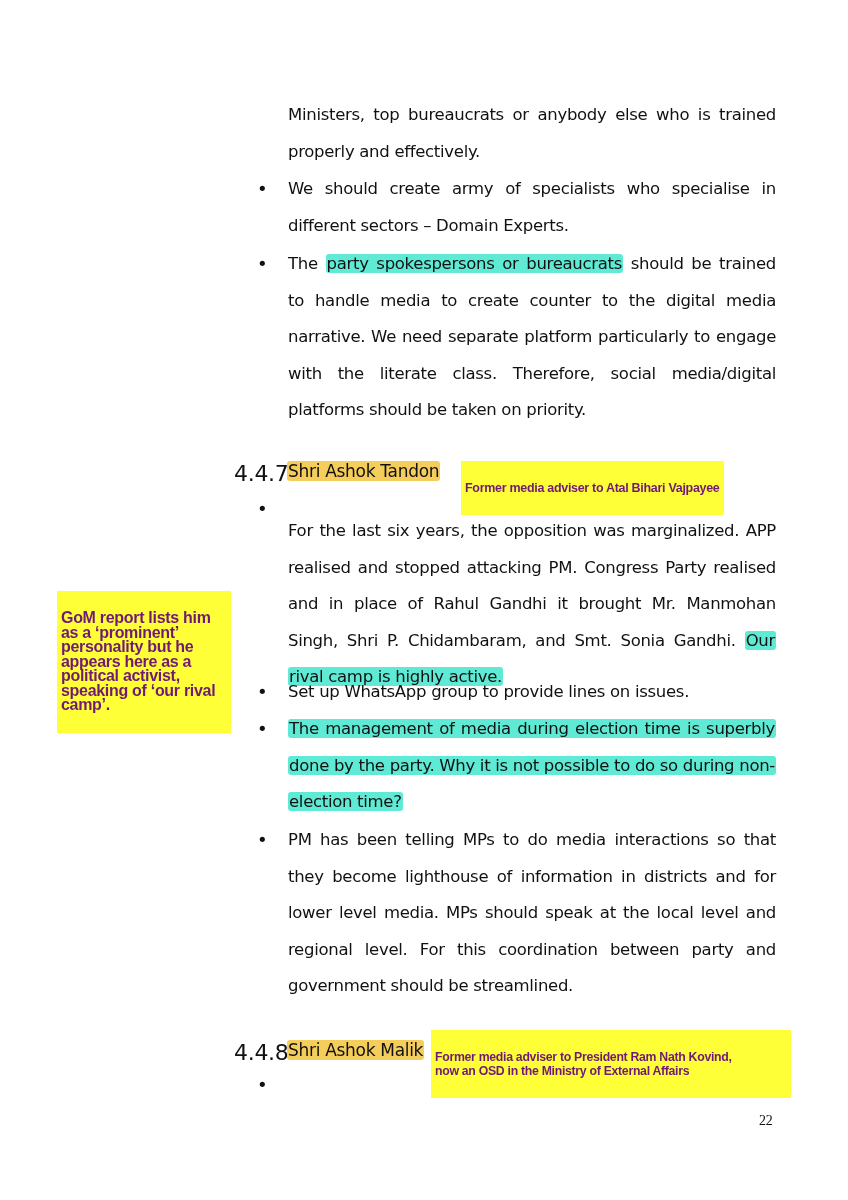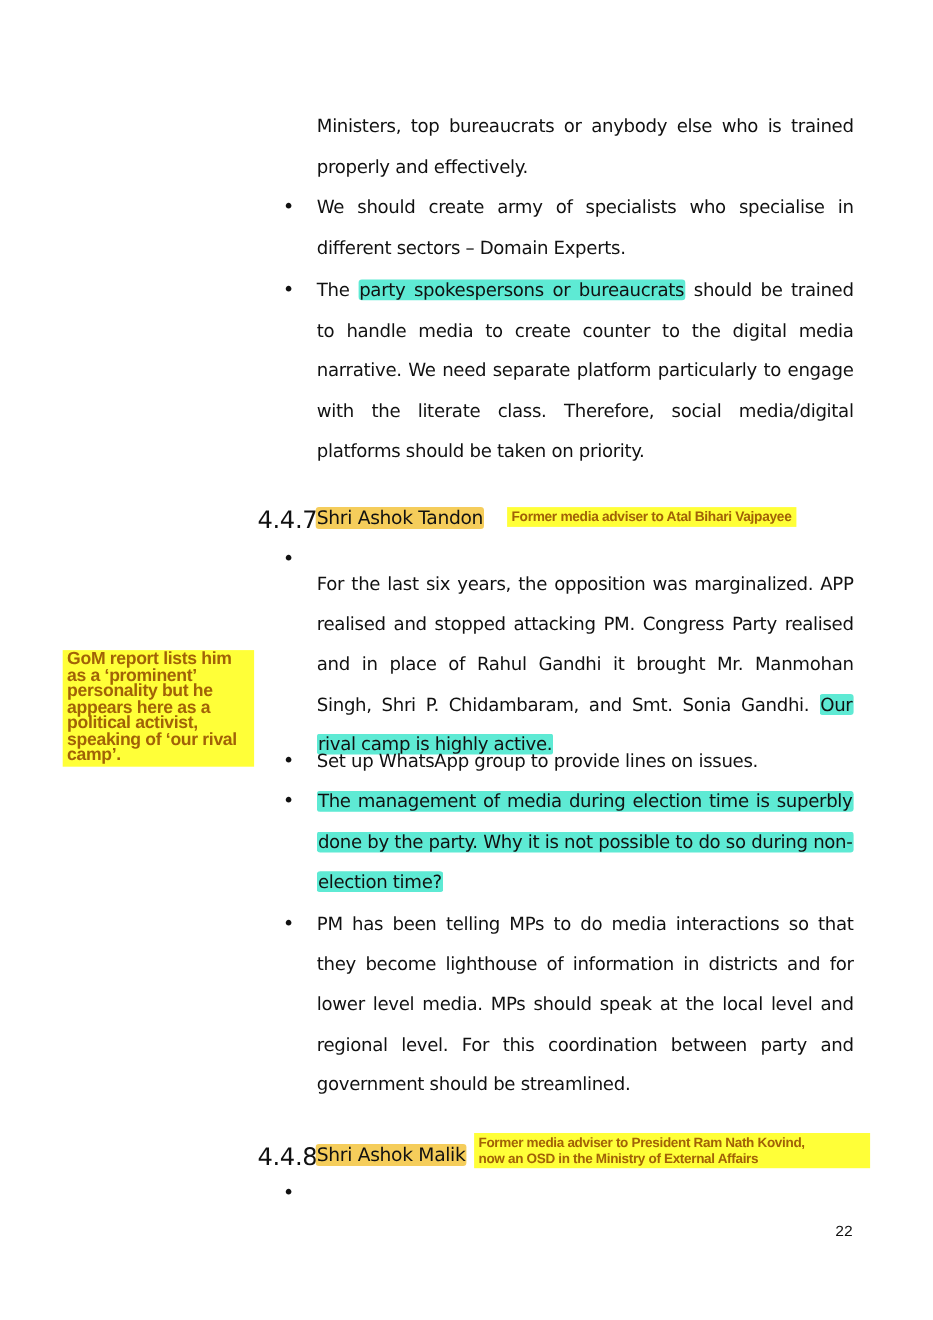--- a/index.html
+++ b/index.html
@@ -12,23 +12,23 @@
     font-family: "DejaVu Sans", "Liberation Sans", sans-serif;
     font-size: 16.5px; letter-spacing: -0.3px; margin-left: 31px;
   }
   .para { position: absolute; left: 257px; width: 488px; line-height: 36.5px; text-align: justify; }
   .bullet { position: absolute; left: 226px; font-size: 18px; line-height: 36.5px; }
   .hl { background: #5eead4; border-radius: 3px; padding: 0 1px; box-decoration-break: clone; -webkit-box-decoration-break: clone; }
   .heading-num { position: absolute; left: 203px; font-size: 22px; }
   .heading-name { position: absolute; font-weight: normal; font-size: 17px; background: #f5cd5b; border-radius: 3px; padding: 0 1px; }
   .annot {
     position: absolute; background: #ffff38; font-family: "Liberation Sans", sans-serif;
-    font-weight: bold; font-size: 12.5px; line-height: 14px; color: #a16207; padding: 2px 4px;
+    font-weight: bold; font-size: 12.5px; line-height: 14px; color: #701a75; padding: 20px 4px;
   }
-  .pageno { position: absolute; left: 728px; top: 1113px; font-size: 14px; font-family: Liberation Mono, monospace; }
+  .pageno { position: absolute; left: 728px; top: 1113px; font-size: 14px; font-family: Liberation Serif, serif; }
   .last-line { text-align-last: left; }
 </style>
 </head>
 <body>
 
 <div class="page body-text">
 
   <div class="para last-line" style="top:97px;">Ministers, top bureaucrats or anybody else who is trained properly and effectively.</div>
 
   <div class="bullet" style="top:171px;">•</div>

